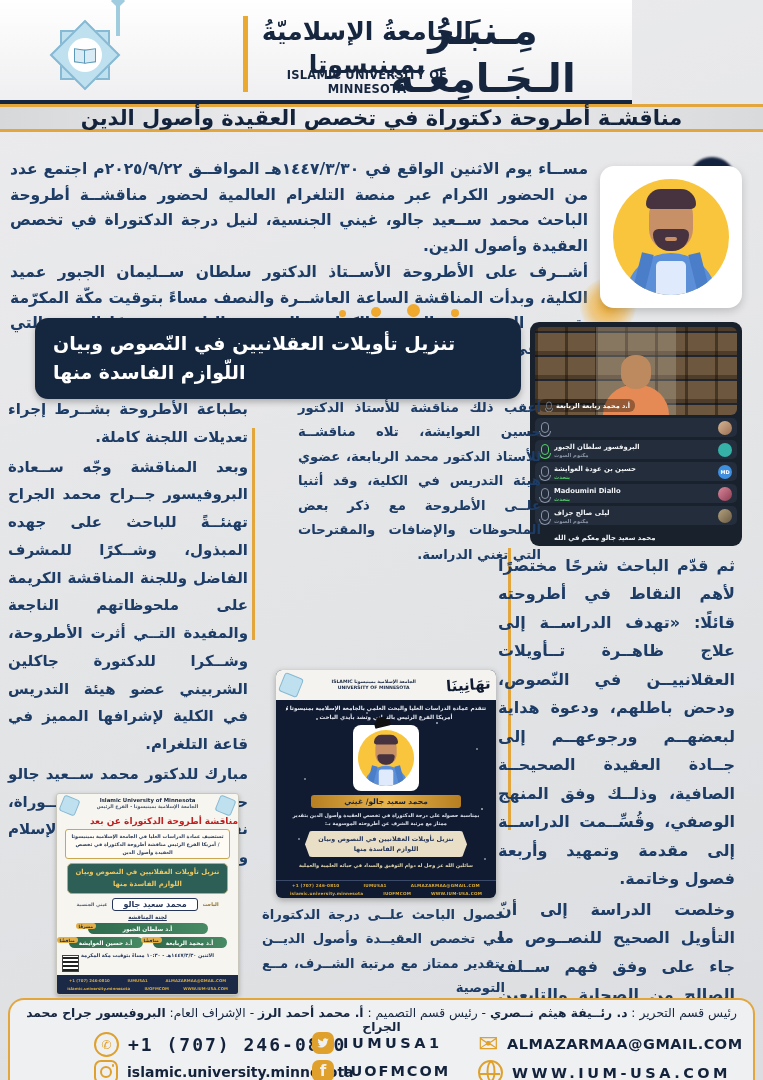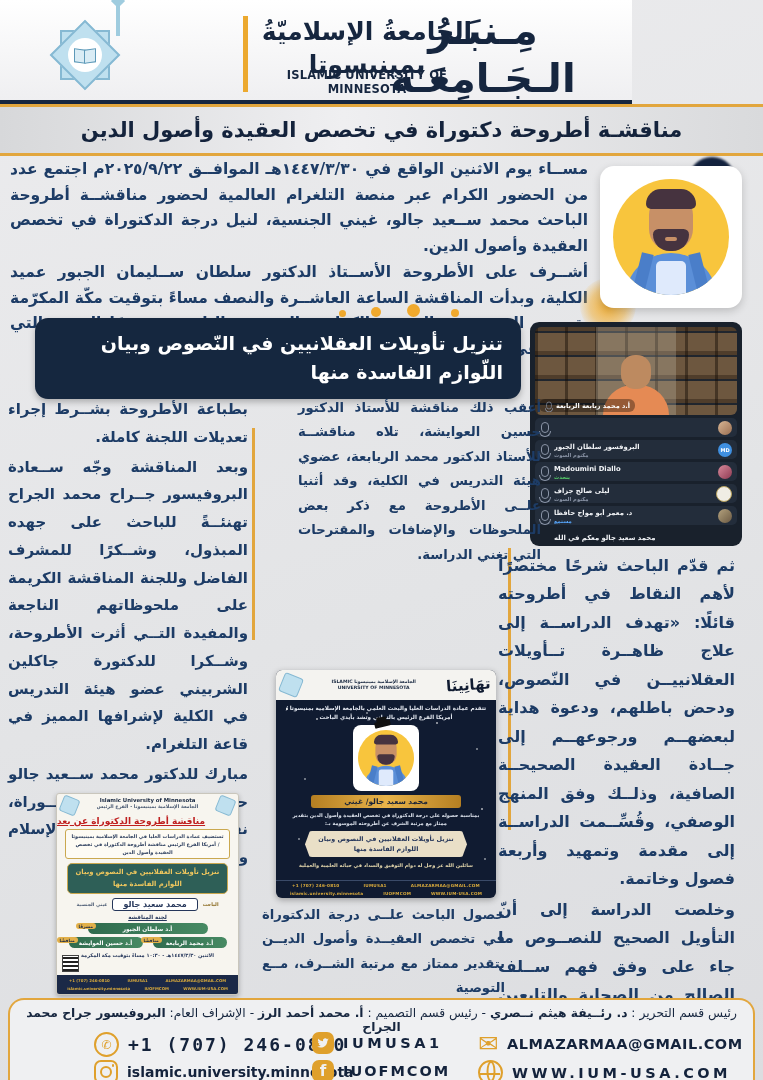--- a/index.html
+++ b/index.html
@@ -19,21 +19,21 @@
   .logo-book:before{left:0;transform:skewY(8deg);}
   .logo-book:after{right:0;transform:skewY(-8deg);}
   .gold-bar{position:absolute;left:243px;top:16px;width:5px;height:76px;background:#eca92f;}
   .uni-ar{position:absolute;left:256px;top:16px;width:222px;text-align:center;font-size:25px;font-weight:900;color:#16263f;direction:rtl;line-height:1.3;}
   .uni-en{position:absolute;left:252px;top:68px;width:230px;text-align:center;font-size:11.5px;font-weight:800;color:#16263f;letter-spacing:0.2px;}
   .masthead{position:absolute;right:14px;top:6px;width:270px;text-align:center;direction:rtl;}
   .masthead .big{font-size:40px;font-weight:700;color:#16263f;line-height:1.2;letter-spacing:-1px;}
   .masthead .sub{font-size:11px;font-weight:700;color:#1c3556;margin-top:2px;}
 
   
-  .titlebar{position:absolute;left:0;top:104px;width:763px;height:52px;box-sizing:border-box;background:linear-gradient(90deg,#d7d8da 0%,#efeff1 45%,#d9dadc 100%);border-top:3px solid #e2a63d;border-bottom:3px solid #e2a63d;display:flex;align-items:center;justify-content:center;}
+  .titlebar{position:absolute;left:0;top:104px;width:763px;height:28px;box-sizing:border-box;background:linear-gradient(90deg,#d7d8da 0%,#efeff1 45%,#d9dadc 100%);border-top:3px solid #e2a63d;border-bottom:3px solid #e2a63d;display:flex;align-items:center;justify-content:center;}
   .titlebar span{font-size:21px;font-weight:800;color:#14233c;direction:rtl;}
 
   
   .intro{position:absolute;left:10px;top:157px;width:578px;direction:rtl;text-align:justify;font-size:15.5px;font-weight:700;color:#1d3c66;line-height:1.66;}
   .intro p{margin:0;}
   .navy-dot{position:absolute;left:688px;top:157px;width:48px;height:48px;border-radius:50%;background:#14233f;filter:blur(1px);}
   .gold-glow{position:absolute;left:580px;top:278px;width:56px;height:56px;border-radius:50%;background:radial-gradient(circle,#f2b13a 0%,rgba(242,177,58,0.55) 45%,rgba(242,177,58,0) 75%);}
   .avatar-card{position:absolute;left:600px;top:166px;width:142px;height:142px;background:#ffffff;border-radius:14px;box-shadow:0 3px 8px rgba(0,0,0,0.18);display:flex;align-items:center;justify-content:center;}
   .man{position:relative;width:116px;height:116px;border-radius:50%;background:#f8c53d;overflow:hidden;}
   .man .m-torso{position:absolute;bottom:-6px;left:50%;transform:translateX(-50%);width:92px;height:48px;background:#5b8fd8;border-radius:46px 46px 0 0;}
@@ -42,21 +42,21 @@
   .man .m-lapel-r{position:absolute;bottom:2px;right:24px;width:12px;height:40px;background:#4a7ec9;transform:rotate(-14deg);}
   .man .m-head{position:absolute;top:16px;left:50%;transform:translateX(-50%);width:44px;height:56px;background:#c79067;border-radius:20px 20px 22px 22px;}
   .man .m-hair{position:absolute;top:10px;left:50%;transform:translateX(-50%);width:50px;height:20px;background:#46333f;border-radius:24px 24px 8px 8px;}
   .man .m-beard{position:absolute;top:50px;left:50%;transform:translateX(-50%);width:36px;height:22px;background:#46333f;border-radius:6px 6px 18px 18px;}
   .man .m-mouth{position:absolute;top:58px;left:50%;transform:translateX(-50%);width:12px;height:4px;background:#c79067;border-radius:2px;}
 
   
   .dots-row{position:absolute;left:335px;top:303px;width:200px;height:16px;}
   .dots-row i{position:absolute;border-radius:50%;background:#f0a92d;display:block;}
   .banner{position:absolute;left:35px;top:318px;width:486px;box-sizing:border-box;background:#15273f;border-radius:13px;padding:11px 18px;box-shadow:0 3px 6px rgba(0,0,0,0.25);}
-  .banner div{color:#ffffff;font-size:19px;font-weight:800;text-align:right;direction:rtl;line-height:1.55;}
+  .banner div{color:#ffffff;font-size:19px;font-weight:800;text-align:left;direction:rtl;line-height:1.55;}
 
   
   .vc{position:absolute;left:530px;top:322px;width:212px;height:224px;background:#19212c;border-radius:9px;padding:5px;box-sizing:border-box;}
   .vc-video{position:relative;height:88px;border-radius:6px;overflow:hidden;background:
       repeating-linear-gradient(90deg, rgba(20,12,5,0.45) 0 3px, rgba(0,0,0,0) 3px 30px),
       repeating-linear-gradient(180deg, #4f3d2b 0 4px, #77604414 4px 6px, #6d573f 6px 24px);}
   .vc-video .shelf-light{position:absolute;left:30%;top:0;width:40%;height:100%;background:#d8d2c4;opacity:0.25;}
   .vc-man-body{position:absolute;bottom:-4px;left:50%;transform:translateX(-50%);width:66px;height:34px;background:#e58a54;border-radius:30px 30px 0 0;}
   .vc-man-head{position:absolute;bottom:26px;left:50%;transform:translateX(-50%);width:30px;height:34px;background:#bd8a60;border-radius:14px;}
   .vc-label{position:absolute;left:4px;bottom:3px;display:flex;align-items:center;gap:3px;direction:rtl;background:rgba(0,0,0,0.35);border-radius:6px;padding:1px 5px;}
@@ -112,21 +112,21 @@
   .cp-contacts{position:absolute;left:0;bottom:0;width:100%;height:18px;border-top:0.5px solid #3a4a68;display:flex;flex-wrap:wrap;align-items:center;justify-content:space-around;padding:1px 4px;box-sizing:border-box;}
   .cp-contacts span{font-size:4.2px;color:#d7a93c;font-weight:700;letter-spacing:0.2px;}
 
   
   .eposter{position:absolute;left:56px;top:793px;width:183px;height:202px;background:#f7f5ef;border:1px solid #c9c6bc;border-radius:3px;box-shadow:0 2px 5px rgba(0,0,0,0.25);overflow:hidden;box-sizing:border-box;}
   .ep-head{display:flex;align-items:flex-start;justify-content:space-between;padding:3px 4px 0;}
   .ep-head .octa{width:15px;height:15px;background:#bfe0ef;border:1px solid #86b9d3;transform:rotate(22deg);border-radius:3px;flex:0 0 auto;}
   .ep-org{text-align:center;line-height:1.35;}
   .ep-org .en{font-size:5.4px;font-weight:800;color:#16263f;}
   .ep-org .ar{font-size:4.8px;font-weight:700;color:#4a5a72;direction:rtl;}
-  .ep-title{margin-top:2px;text-align:left;font-size:9px;font-weight:900;color:#bf1f1f;direction:rtl;text-decoration:underline;}
+  .ep-title{margin-top:2px;text-align:right;font-size:9px;font-weight:900;color:#bf1f1f;direction:rtl;}
   .ep-info{margin:3px 8px 0;border:0.5px solid #caa84f;background:#fdfbf4;border-radius:3px;padding:2px 4px;font-size:4.9px;font-weight:600;color:#2a3c5c;text-align:center;direction:rtl;line-height:1.65;}
   .ep-thesis{margin:4px 10px 0;background:#2e5f57;border:1px solid #caa84f;border-radius:5px;padding:3px 5px;font-size:6.8px;font-weight:800;color:#f0c75e;text-align:center;direction:rtl;line-height:1.7;}
   .ep-namerow{margin:4px 8px 0;display:flex;direction:rtl;align-items:center;justify-content:center;gap:5px;}
   .ep-namerow .lab{font-size:4.8px;color:#8a6a1f;font-weight:800;}
   .ep-name{background:#ffffff;border:0.7px solid #25365a;border-radius:3px;padding:1px 10px;font-size:8px;font-weight:900;color:#25365a;direction:rtl;}
   .ep-namerow .nat{font-size:4.6px;color:#4a5a72;font-weight:700;}
   .ep-ctitle{margin-top:3px;text-align:center;font-size:5.6px;font-weight:800;color:#25365a;direction:rtl;text-decoration:underline;}
   .ep-bar{position:relative;margin:3px auto 0;width:120px;height:11px;background:linear-gradient(90deg,#2f6b4e,#478a63);border-radius:6px;display:flex;align-items:center;justify-content:center;}
   .ep-bar span{font-size:5.8px;color:#ffffff;font-weight:800;direction:rtl;}
   .ep-bar .role{position:absolute;left:-12px;top:0;background:#e2b04a;border-radius:5px;padding:0.5px 3px;font-size:4.4px;color:#253046;font-weight:800;}
@@ -232,42 +232,42 @@
     </div>
     <div class="vc-row">
       <div class="av av-photo1"></div>
       <div class="tx">
           <div class="nm">البروفسور سلطان الجبور</div>
           <div class="st">مكتوم الصوت</div>
         </div>
       <div class="mic"></div>
     </div>
     <div class="vc-row">
+      <div class="av av-teal"></div>
+      <div class="tx">
+          <div class="nm">حسين بن عودة العوايشة</div>
+          <div class="st green">يتحدث</div>
+        </div>
+      <div class="mic on"></div>
+    </div>
+    <div class="vc-row">
       <div class="av av-init">
           <span>MD</span>
         </div>
       <div class="tx">
           <div class="nm">Madoumini Diallo</div>
           <div class="st green">يتحدث</div>
         </div>
       <div class="mic"></div>
     </div>
     <div class="vc-row">
       <div class="av av-pink"></div>
       <div class="tx">
           <div class="nm">ليلى صالح جزاف</div>
           <div class="st">مكتوم الصوت</div>
-        </div>
-      <div class="mic"></div>
-    </div>
-    <div class="vc-row">
-      <div class="av av-emblem"></div>
-      <div class="tx">
-          <div class="nm">د. معمر أبو مواح حافظا</div>
-          <div class="st blue">مستمع</div>
         </div>
       <div class="mic"></div>
     </div>
     <div class="vc-row">
       <div class="av av-photo2"></div>
       <div class="tx">
           <div class="nm">محمد سعيد جالو معكم في الله</div>
         </div>
       <div class="mic"></div>
     </div>

